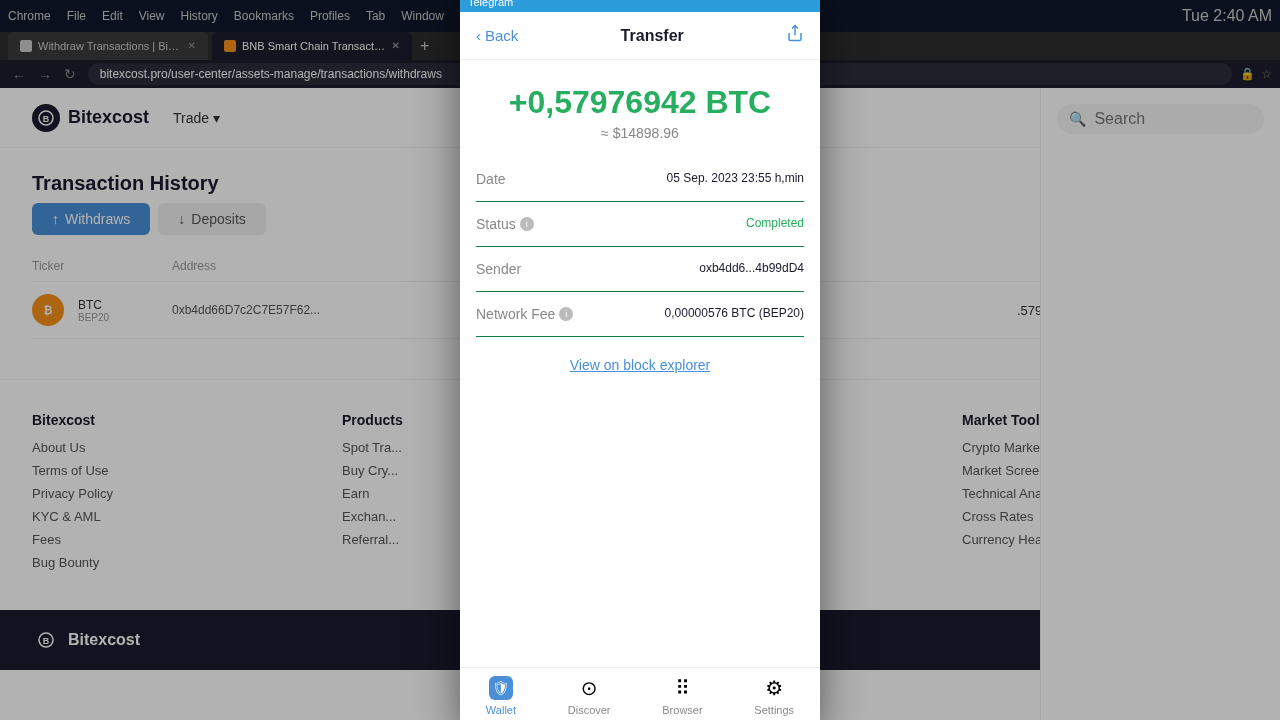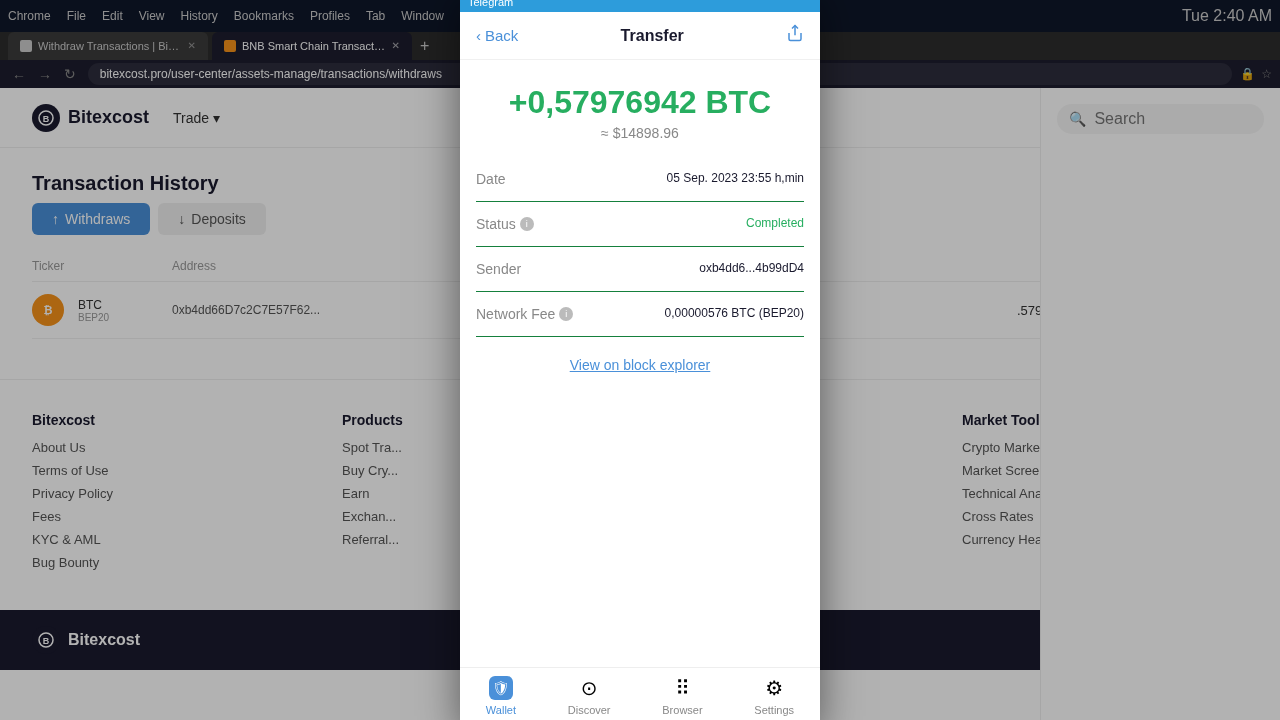--- a/index.html
+++ b/index.html
@@ -644,22 +644,22 @@
             </div>
           </div>
         </div>
 
         <div class="site-footer">
           <div>
             <div class="footer-col-title">Bitexcost</div>
             <a class="footer-link">About Us</a>
             <a class="footer-link">Terms of Use</a>
             <a class="footer-link">Privacy Policy</a>
+            <a class="footer-link">KYC &amp; AML</a>
             <a class="footer-link">Fees</a>
-            <a class="footer-link">KYC &amp; AML</a>
             <a class="footer-link">Bug Bounty</a>
           </div>
           <div>
             <div class="footer-col-title">Products</div>
             <a class="footer-link">Spot Tra...</a>
             <a class="footer-link">Buy Cry...</a>
             <a class="footer-link">Earn</a>
             <a class="footer-link">Exchan...</a>
             <a class="footer-link">Referral...</a>
           </div>

